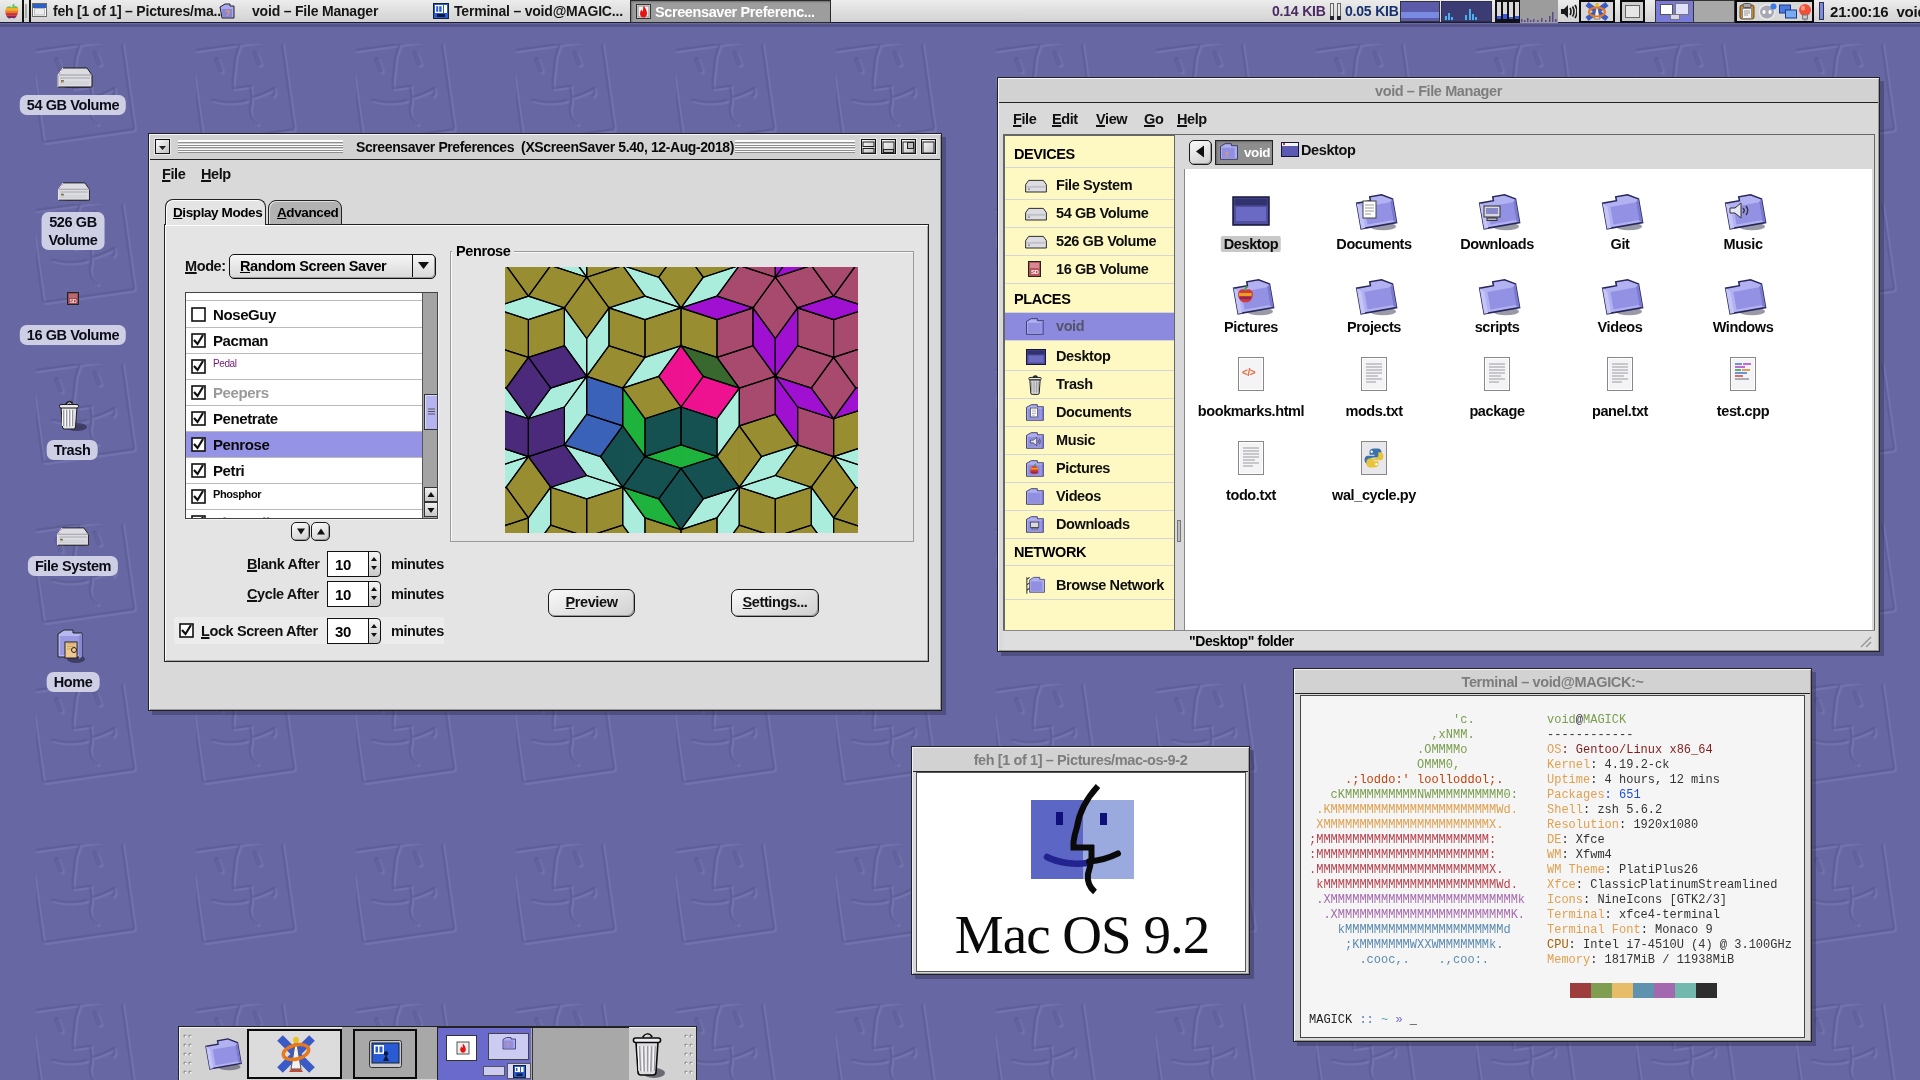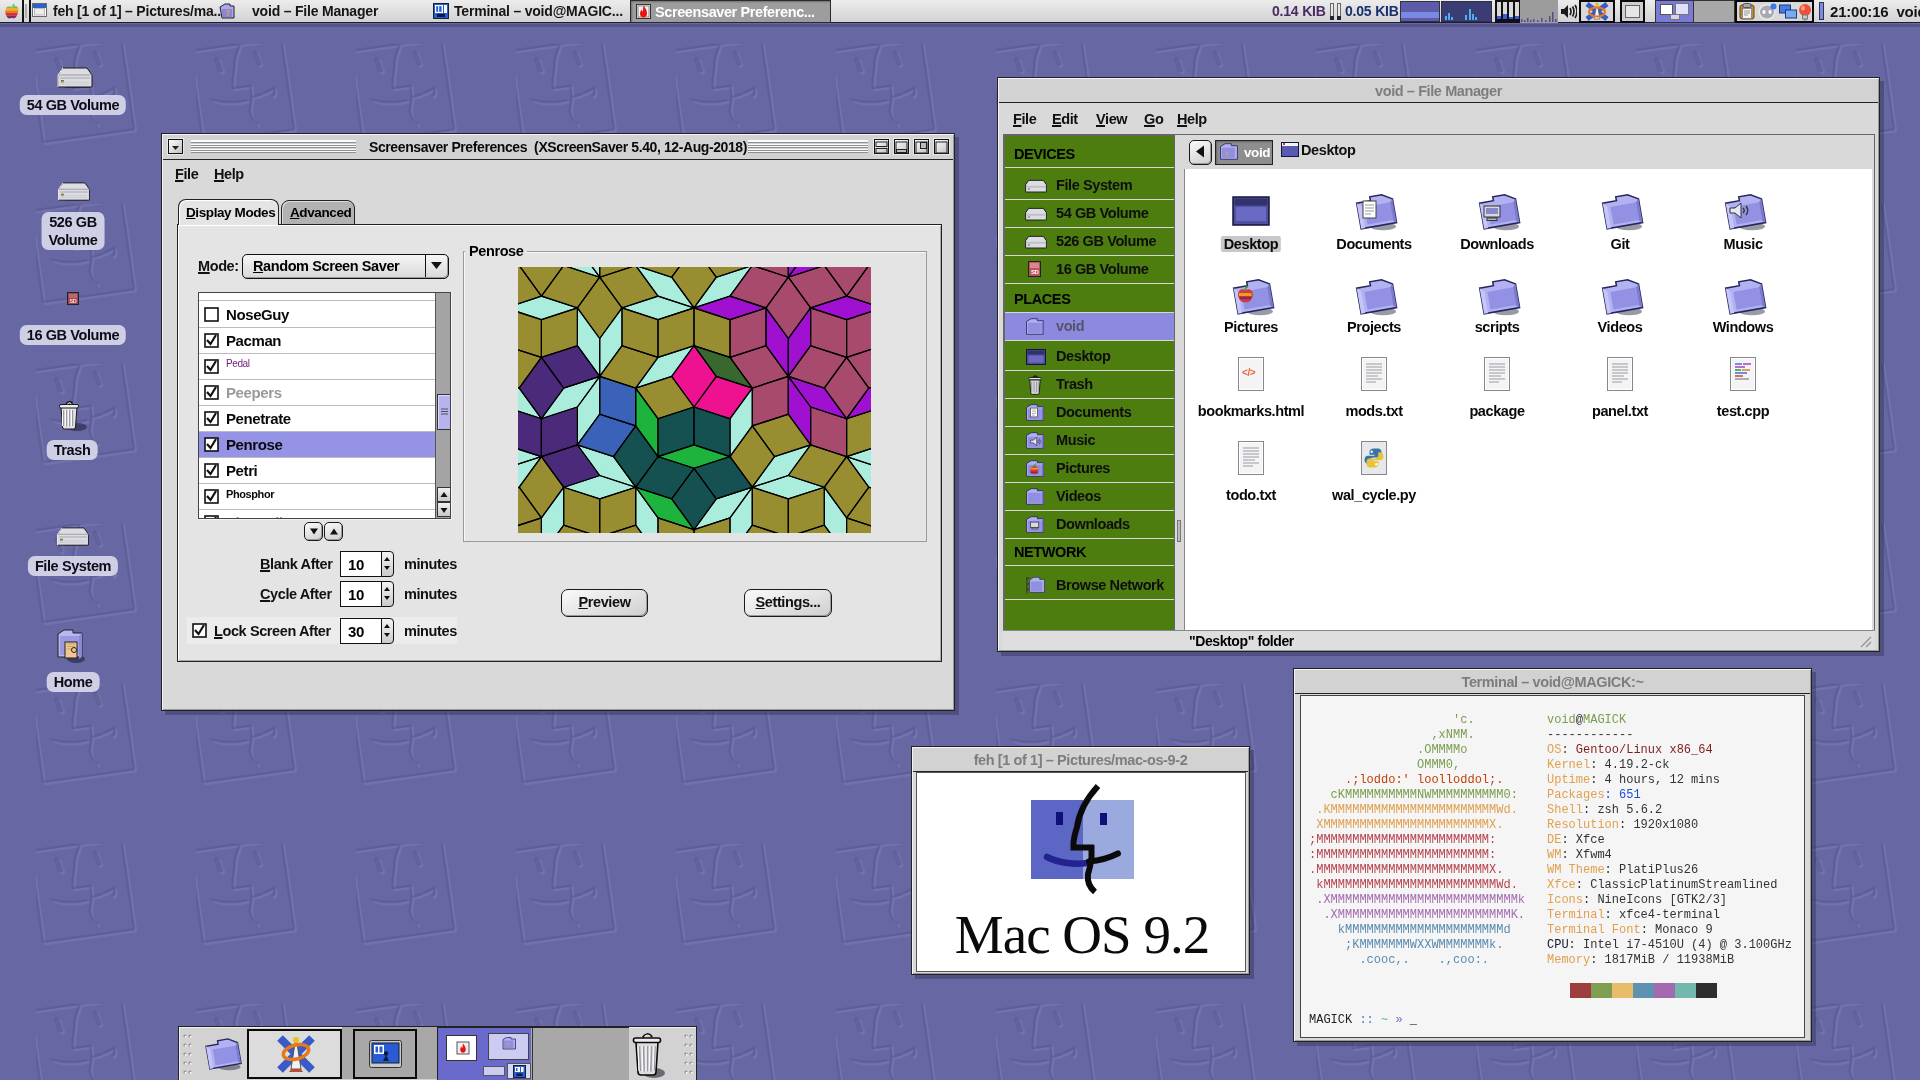--- a/index.html
+++ b/index.html
@@ -247,21 +247,21 @@
 <svg class="abs" style="left:55px;top:628px" width="32" height="36" viewBox="0 0 32 36">
     <ellipse cx="21" cy="31" rx="9" ry="4" fill="rgba(20,20,40,.5)"></ellipse>
     <path d="M3 6 l6-4 9 0 0 3 9 0 0 24 -24 0z" fill="#b8b8f0" stroke="#222"></path>
     <path d="M5 8 h20 v19 h-20z" fill="#9a99e2"></path>
     <path d="M27 5 v24 l-3 2 V8z" fill="#8a88d0"></path>
     <rect x="10" y="14" width="12" height="16" fill="#f0c890" stroke="#222"></rect>
     <path d="M12 16 h8 M12 18.5 h8 M12 21 h5" stroke="#caa060" stroke-width="1"></path>
     <circle cx="19" cy="22" r="2.5" fill="#f0c890" stroke="#222"></circle>
   </svg>
 <div class="dlabel" style="left:73px;top:672px;transform:translateX(-50%)">Home</div>
-<div class="win" style="left:161px;top:133px;width:794px;height:578px">
+<div class="win" style="left:148px;top:133px;width:794px;height:578px">
     <div class="tbar act" style="height:25px">
       <div class="stripes" style="left:28px;width:165px"></div>
       <div class="stripes" style="left:585px;width:120px"></div>
       <div class="ttl" style="font-size:14px">Screensaver Preferences&nbsp; (XScreenSaver 5.40, 12-Aug-2018)</div>
       <div class="wbtn" style="left:5px;top:4px"><svg width="13" height="13">
           <path d="M3 5 h7 l-3.5 4z" fill="#222"></path>
         </svg></div>
       <div class="wbtn" style="left:711px"><svg width="13" height="13">
           <rect x="1" y="1" width="11" height="4.5" fill="none" stroke="#222"></rect>
           <rect x="1" y="7.5" width="11" height="4.5" fill="none" stroke="#222"></rect>
@@ -840,21 +840,21 @@
 <div class="win" style="left:997px;top:77px;width:883px;height:575px">
     <div class="tbar">
       <div class="ttl">void – File Manager</div>
     </div>
     <div class="mi" style="left:15px;top:33px"><u>F</u>ile</div>
     <div class="mi" style="left:54px;top:33px"><u>E</u>dit</div>
     <div class="mi" style="left:98px;top:33px"><u>V</u>iew</div>
     <div class="mi" style="left:146px;top:33px"><u>G</u>o</div>
     <div class="mi" style="left:179px;top:33px"><u>H</u>elp</div>
     <div class="abs" style="left:5px;top:56px;width:872px;height:513px;border:1px solid #666;background:#d9d9d9"></div>
-    <div class="abs" style="left:6px;top:57px;width:171px;height:514px;background:#4d7c0f;border:1px solid #666;overflow:hidden">
+    <div class="abs" style="left:6px;top:57px;width:171px;height:514px;background:#fef9c3;border:1px solid #666;overflow:hidden">
       <div class="fmrow" style="top:6px;height:26px">
         <span class="fmhdr" style="top:4px">DEVICES</span>
       </div>
       <div class="fmrow" style="top:36px;">
         <svg class="abs" style="left:20px;top:7px" width="22" height="15" viewBox="0 0 36 22">
           <path d="M1 8 L6 1 h24 l5 7 v12 H1z" fill="#dcdce2" stroke="#1a1a1a" stroke-width="1.5"></path>
           <rect x="3" y="10" width="30" height="3" fill="#c0c0c8"></rect>
           <rect x="5" y="14" width="3" height="2.5" fill="#8a8a92"></rect>
         </svg>
         <span class="fmtxt" style="color:#0e0e0e">File System</span>
@@ -1210,21 +1210,21 @@
 <span style="color:#e0a050">Packages</span><span style="color:#1d4ed8">: 651</span>
 <span style="color:#e0a050">Shell</span><span style="color:#333">: zsh 5.6.2</span>
 <span style="color:#e0a050">Resolution</span><span style="color:#333">: 1920x1080</span>
 <span style="color:#e0a050">DE</span><span style="color:#333">: Xfce</span>
 <span style="color:#e0a050">WM</span><span style="color:#333">: Xfwm4</span>
 <span style="color:#e0a050">WM Theme</span><span style="color:#333">: PlatiPlus26</span>
 <span style="color:#e0a050">Xfce</span><span style="color:#333">: ClassicPlatinumStreamlined</span>
 <span style="color:#e0a050">Icons</span><span style="color:#333">: NineIcons [GTK2/3]</span>
 <span style="color:#e0a050">Terminal</span><span style="color:#333">: xfce4-terminal</span>
 <span style="color:#e0a050">Terminal Font</span><span style="color:#333">: Monaco 9</span>
-<span style="color:#0f172a">CPU</span><span style="color:#333">: Intel i7-4510U (4) @ 3.100GHz</span>
+<span style="color:#a16207">CPU</span><span style="color:#333">: Intel i7-4510U (4) @ 3.100GHz</span>
 <span style="color:#e0a050">Memory</span><span style="color:#333">: 1817MiB / 11938MiB</span></pre>
       <div style="position:absolute;left:269px;top:287px;width:21px;height:15px;background:#9e3d3d"></div>
       <div style="position:absolute;left:290px;top:287px;width:21px;height:15px;background:#7f9e52"></div>
       <div style="position:absolute;left:311px;top:287px;width:21px;height:15px;background:#e8bd6a"></div>
       <div style="position:absolute;left:332px;top:287px;width:21px;height:15px;background:#5f92af"></div>
       <div style="position:absolute;left:353px;top:287px;width:21px;height:15px;background:#a269af"></div>
       <div style="position:absolute;left:374px;top:287px;width:21px;height:15px;background:#72b8ad"></div>
       <div style="position:absolute;left:395px;top:287px;width:21px;height:15px;background:#2e2e2e"></div>
       <pre class="term abs" style="left:8px;top:317px"><span style="color:#222">MAGICK</span> <span style="color:#5577cc">::</span> <span style="color:#55aabb">~</span> <span style="color:#7a6ad0">»</span> <span style="color:#222">_</span></pre>
     </div>

